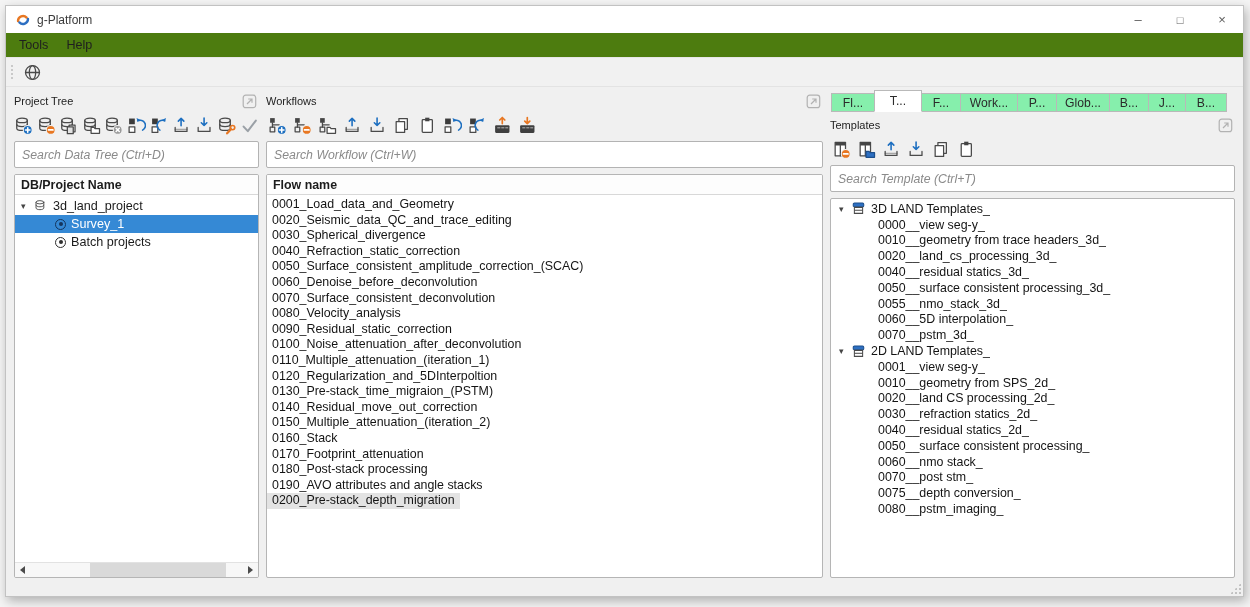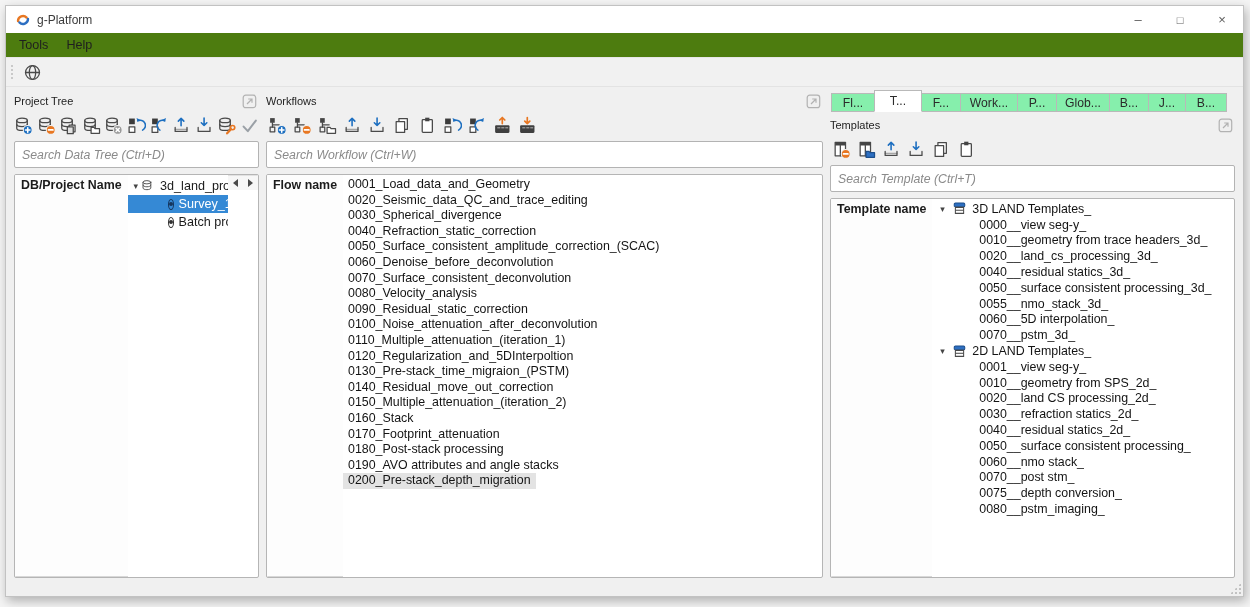--- a/index.html
+++ b/index.html
@@ -35,21 +35,21 @@
   .col-flows { width:557px; flex:none; }
   .col-right { flex:1; min-width:0; display:flex; flex-direction:column; }
   .panel-head { height:20px; display:flex; align-items:center; flex:none; }
   .panel-title { font-size:11px; color:#222; }
   .popout { margin-left:auto; width:15px; height:15px; display:inline-flex; margin-right:2px; }
   .panel-tbar { height:26px; display:flex; align-items:center; gap:3px; margin:1px 0 3px; flex:none; }
   .search { height:27px; flex:none; border:1px solid #b3b3b3; border-radius:2px; background:#fff;
     font-family:"Liberation Sans",sans-serif; font-size:12.3px; padding:0 7px; color:#333; outline:none; margin-bottom:6px; }
   .search::placeholder { color:#8a8a8a; font-style:italic; }
   .listbox { flex:1; min-height:0; background:#fff; border:1px solid #b5b5b5; border-radius:2px;
-    display:flex; flex-direction:row; overflow:hidden; }
+    display:flex; flex-direction:column; overflow:hidden; }
   .lb-header { flex:none; padding:3px 6px 2px; font-size:12.4px; font-weight:700; color:#1c1c1c;
     border-bottom:1px solid #d8d8d8; background:#fdfdfd; }
   .lb-rows { flex:1; min-height:0; overflow:hidden; padding-top:2px; }
   
   .tree-row { height:18px; display:flex; align-items:center; font-size:12.6px; color:#1b1b1b; white-space:nowrap; }
   .tree-row .expander { width:10px; font-size:9px; color:#444; margin:0 3px 0 6px; }
   .tree-row.lvl1 { padding-left:40px; }
   .tree-row .row-icon { margin-right:5px; display:inline-flex; }
   .tree-row.bold .lbl { font-weight:400; }
   .tree-row.selected { background:var(--selection); color:#fff; }
@@ -446,21 +446,20 @@
             </span>
             <span class="tbtn">
               <svg viewBox="0 0 18 18" width="19" height="19" fill="none" stroke="#4a4a4a" stroke-width="1.2" stroke-linecap="round" stroke-linejoin="round">
                 <rect x="4" y="3.4" width="9.6" height="12.2" rx=".8" fill="#fff"></rect>
                 <rect x="6.8" y="1.6" width="4" height="3.4" fill="#454545" stroke="none"></rect>
               </svg>
             </span>
           </div>
         <input class="search" placeholder="Search Template (Ctrl+T)" style="">
         <div class="listbox">
-          <div class="lb-header">Template name</div>
           <div class="lb-rows" id="tpl-rows">
               <div class="tpl-row">
                 <span class="expander">▾</span>
                 <span class="grp-icon">
                   <svg viewBox="0 0 16 16" width="15" height="15" fill="none" stroke="#4a4a4a" stroke-width="1.1">
                     <rect x="2.4" y="2.2" width="11.2" height="4" rx="1.2" fill="#2d6fc2" stroke="#1d4f8c"></rect>
                     <path d="M3.6 6.8h8.8v6.4H3.6z" fill="#fff"></path>
                     <path d="M3.6 9.9h8.8"></path>
                   </svg>
                 </span>

